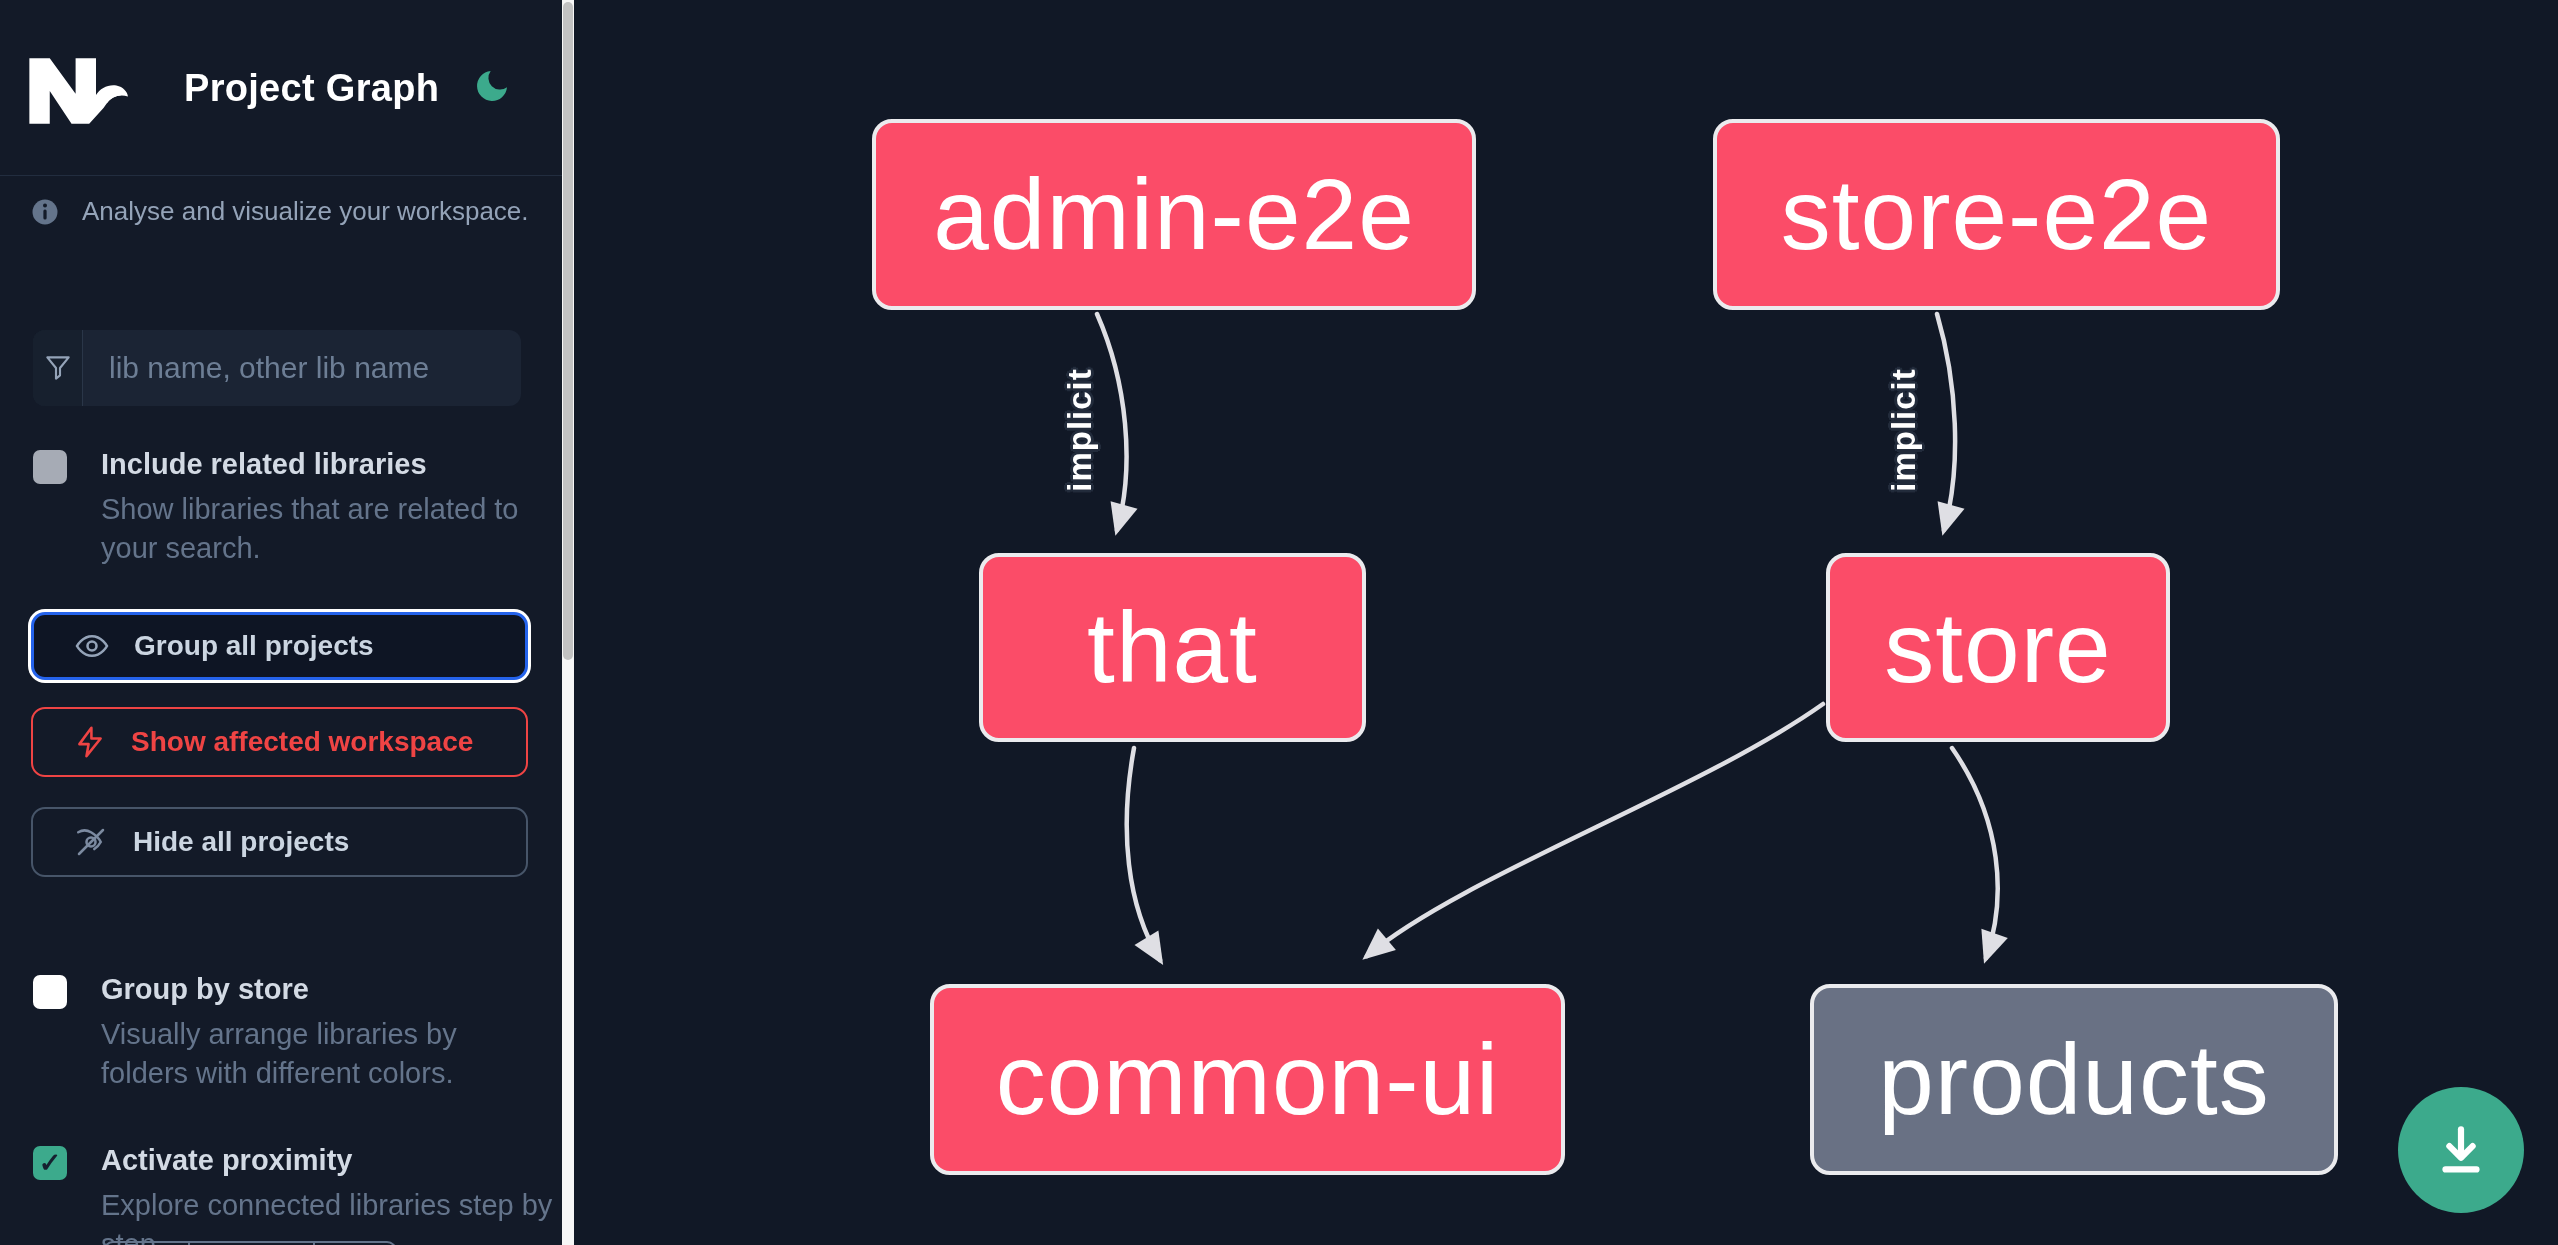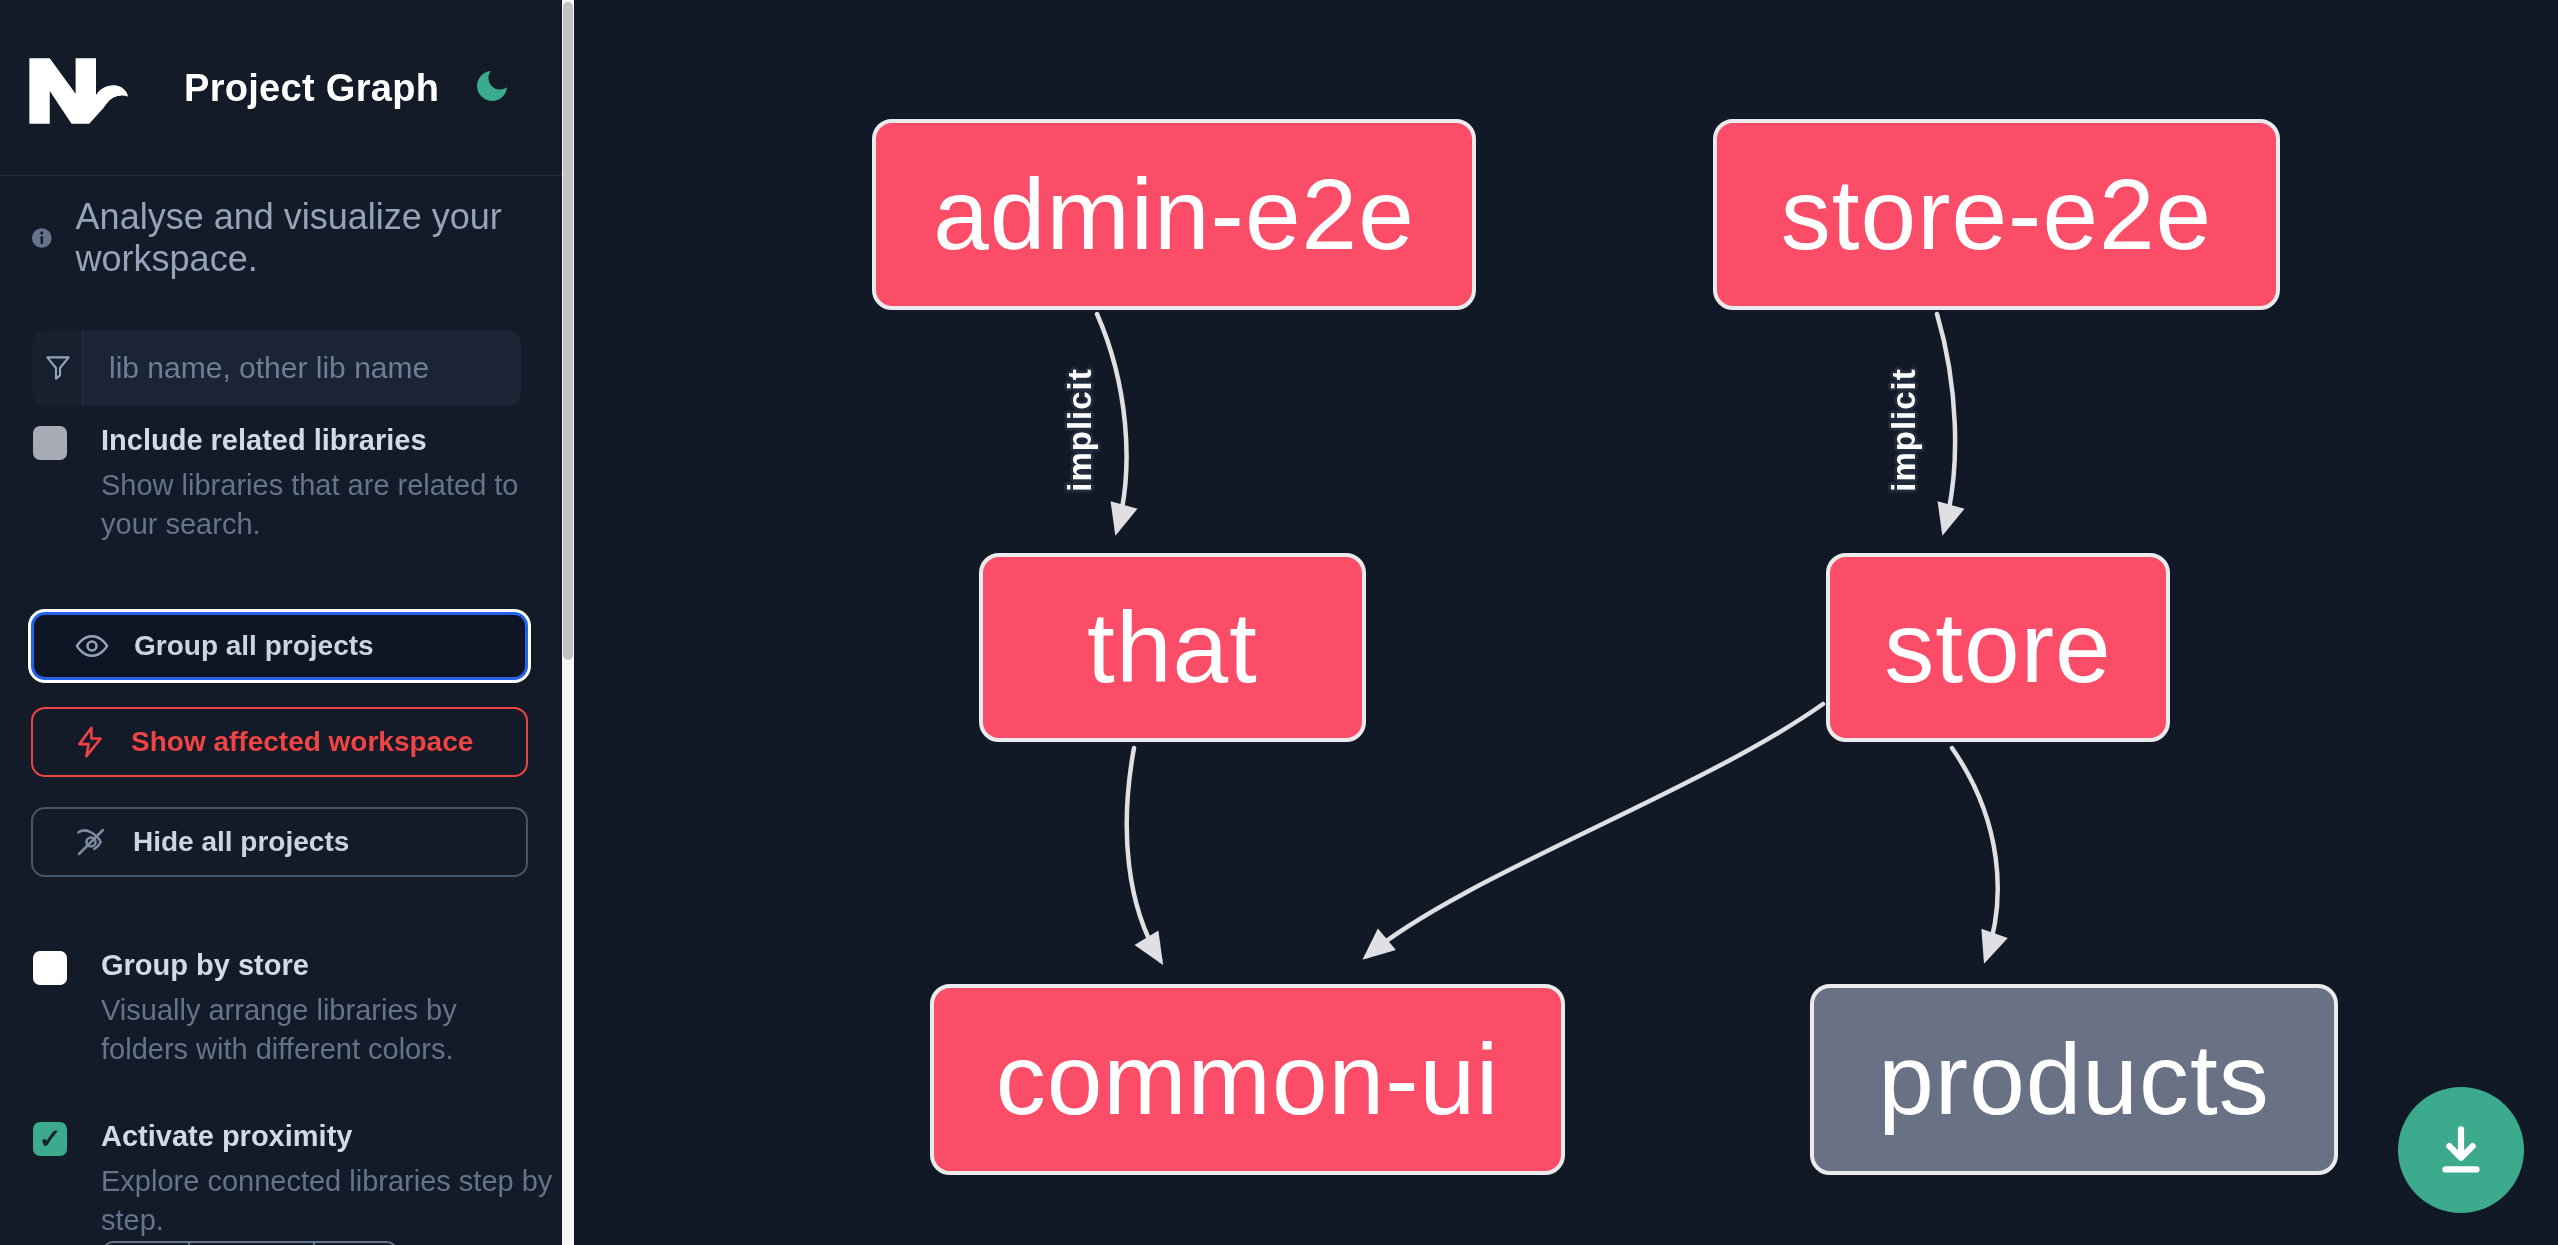--- a/index.html
+++ b/index.html
@@ -11,29 +11,29 @@
   html,body{background:#000;}
   .app{position:relative; width:2558px; height:1245px; overflow:hidden;
        font-family:"Liberation Sans", sans-serif; background:var(--canvas-bg);}
   
   .sidebar{position:absolute; left:0; top:0; width:562px; height:1245px; background:var(--sidebar-bg);}
   .sb-header{position:absolute; left:0; top:0; width:562px; height:176px; border-bottom:1px solid #222d3f;}
   .nx-logo{position:absolute; left:28px; top:56px; width:102px; height:70px;}
   .sb-title{position:absolute; left:184px; top:67px; font-size:38px; font-weight:600; color:#ffffff; letter-spacing:.3px;}
   .theme-toggle{position:absolute; left:472px; top:66px; width:40px; height:40px; cursor:pointer;}
   .info-row{position:absolute; left:30px; top:196px; display:flex; align-items:center; gap:22px;}
-  .info-row .txt{font-size:36px; color:var(--tagline);}
+  .info-row .txt{font-size:26px; color:var(--tagline);}
   .search-box{position:absolute; left:33px; top:330px; width:488px; height:76px; background:#1b2434;
               border-radius:12px; display:flex; align-items:stretch; overflow:hidden;}
   .search-icon-cell{width:64px; display:flex; align-items:center; justify-content:center;
                     background:#17202e; border-right:1px solid #2a3648;}
   .search-box input{flex:1; background:transparent; border:none; outline:none; padding:0 26px;
                     font-size:30px; color:#cbd5e1; font-family:"Liberation Sans",sans-serif;}
   .search-box input::placeholder{color:#6d7e95;}
-  .chk-row{position:absolute; left:33px; width:500px;}
+  .chk-row{position:absolute; left:33px; width:500px;margin-top:24px;}
   .chk{position:absolute; left:0; top:2px; width:34px; height:34px; border-radius:7px; cursor:pointer;
        display:flex; align-items:center; justify-content:center;}
   .chk.gray{background:#a6abb5;}
   .chk.white{background:#ffffff;}
   .chk.green{background:var(--accent-green);}
   .chk .tick{font-size:27px; font-weight:700; color:#16202f; line-height:1;}
   .chk-label{margin-left:68px; font-size:29px; font-weight:600; color:var(--label);}
   .chk-desc{margin-left:68px; margin-top:9px; font-size:29px; line-height:39px; color:var(--dim);}
   .sb-btn{position:absolute; left:31px; width:497px; height:70px; border-radius:14px; background:transparent;
           display:flex; align-items:center; gap:24px; padding-left:40px; cursor:pointer;

